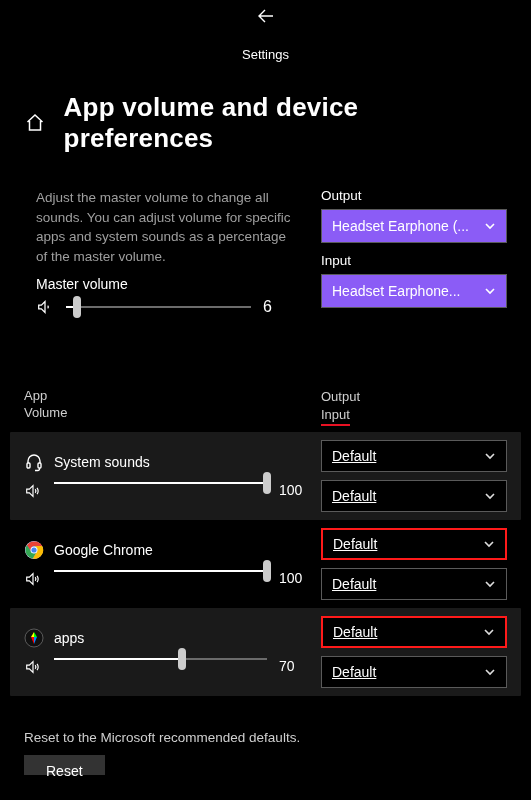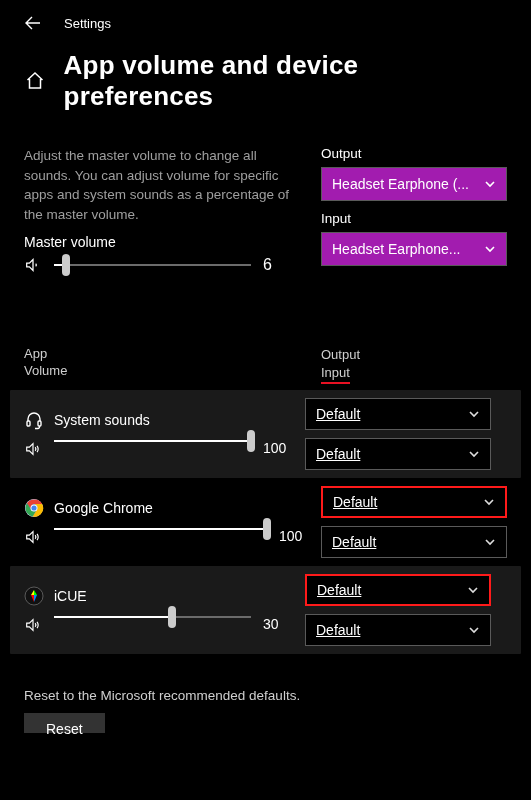--- a/index.html
+++ b/index.html
@@ -6,34 +6,34 @@
   html, body {
     margin: 0; padding: 0;
     background: #000;
     color: #fff;
     font-family: "Segoe UI", -apple-system, Arial, sans-serif;
     font-size: 14px;
     width: 531px; height: 800px;
     overflow: hidden;
   }
   .win { width: 531px; height: 800px; position: relative; padding: 0 24px 20px 24px; }
-  .topbar { display:flex; align-items:center; gap:22px; padding-top:14px; padding-bottom:8px; }
+  .topbar { display:flex; align-items:center; gap:22px; padding-top:7px; padding-bottom:8px;flex-direction:column; }
   .back-btn { width:18px; height:18px; display:flex; align-items:center; justify-content:center; cursor:pointer; }
   .app-title { font-size:13px; color:#fff; font-weight:400; }
-  .header { display:flex; align-items:center; gap:18px; margin-top:10px; margin-bottom:34px; }
+  .header { display:flex; align-items:center; gap:18px; margin-top:22px; margin-bottom:34px; }
   .home-btn { width:22px; height:22px; display:flex; align-items:center; justify-content:center; cursor:pointer; }
   .page-title { font-size:26px; font-weight:600; letter-spacing:0.2px; }
   .columns { display:flex; gap:28px; }
-  .left-col { flex:1; min-width:0; }
+  .left-col { flex:1; min-width:0;margin-left:12px; }
   .right-col { width:186px; flex:none; }
   .desc { color:#9f9f9f; font-size:13.5px; line-height:1.45; margin-bottom:10px; }
   .label { color:#fff; font-size:14px; margin-bottom:6px; }
   .label.small { font-size:13.5px; }
   .dropdown {
-    width:100%; height:34px; border:1px solid #5a5a5a; background:#a21caf;
+    width:100%; height:34px; border:1px solid #5a5a5a; background:#8b5cf6;
     display:flex; align-items:center; justify-content:space-between;
     padding:0 10px; cursor:pointer; margin-bottom:10px;
   }
   .dropdown .text { white-space:nowrap; overflow:hidden; text-overflow:ellipsis; }
   .chevron { flex:none; margin-left:6px; }
   .master-row { display:flex; align-items:center; gap:12px; margin-top:6px; }
   .speaker-ico { width:18px; flex:none; }
   .slider-track {
     position:relative; flex:1; height:2px; background:#6b6b6b;
   }
@@ -44,21 +44,21 @@
   }
   .slider-val { width:30px; font-size:16px; }
   .app-header-row { display:flex; margin-top:72px; margin-bottom:6px; }
   .app-header-left { flex:1; color:#cfcfcf; font-size:13px; line-height:1.3; }
   .app-header-right { width:186px; flex:none; color:#cfcfcf; font-size:13px; line-height:1.35; }
   .red-under { display:inline-block; border-bottom:2px solid #e81123; padding-bottom:1px; }
   .app-row {
     height:88px; display:flex; align-items:stretch; gap:12px;
     padding:8px 0; position:relative;
   }
-  .app-row.alt { background:#1a1a1a; margin-left:-14px; margin-right:-14px; padding-left:14px; padding-right:30px; border-radius:1px; }
+  .app-row.alt { background:#1a1a1a; margin-left:-14px; margin-right:-14px; padding-left:14px; padding-right:14px; border-radius:1px; }
   .app-left { flex:1; display:flex; flex-direction:column; justify-content:center; gap:10px; }
   .app-name-row { display:flex; align-items:center; gap:10px; }
   .app-icon { width:20px; height:20px; flex:none; display:flex; align-items:center; justify-content:center; }
   .app-name { font-size:14px; }
   .app-vol-row { display:flex; align-items:flex-start; gap:12px; }
   .app-right { width:186px; flex:none; display:flex; flex-direction:column; justify-content:center; gap:8px; }
   .app-dropdown {
     height:34px; border:1px solid #5a5a5a; background:#000;
     display:flex; align-items:center; justify-content:space-between;
     padding:0 10px; cursor:pointer;text-decoration:underline;
@@ -249,35 +249,35 @@
           <div class="app-name-row">
             <span class="app-icon">
               <svg width="20" height="20" viewBox="0 0 20 20">
                 <circle cx="10" cy="10" r="9" fill="#111" stroke="#888" stroke-width="0.6"></circle>
                 <path fill="#ff0" d="M10 4 L10 9 L7 9 Z"></path>
                 <path fill="#0f0" d="M10 4 L10 9 L13 9 Z"></path>
                 <path fill="#f00" d="M7 9 L10 16 L10 9 Z"></path>
                 <path fill="#08f" d="M13 9 L10 16 L10 9 Z"></path>
               </svg>
             </span>
-            <span class="app-name">iCUE</span>
+            <span class="app-name">apps</span>
           </div>
           <div class="app-vol-row">
             <span class="speaker-ico">
               <svg width="18" height="18" viewBox="0 0 20 20" fill="none" stroke="#fff" stroke-width="1.3">
                 <path d="M3 8 H6 L10 4 V16 L6 12 H3 Z"></path>
                 <path d="M12.5 8 Q14 10 12.5 12"></path>
                 <path d="M14.5 6.5 Q17 10 14.5 13.5"></path>
               </svg>
             </span>
             <div class="slider-track">
               <div class="slider-fill" style="width:60%"></div>
               <div class="slider-thumb" style="left:60%"></div>
             </div>
-            <div class="slider-val" style="font-size:14px">30</div>
+            <div class="slider-val" style="font-size:14px">70</div>
           </div>
         </div>
         <div class="app-right">
           <div class="app-dropdown hl">
             <span>Default</span>
             <span class="chevron">
               <svg width="12" height="12" viewBox="0 0 12 12" fill="none" stroke="#ddd" stroke-width="1.6">
                 <path d="M2 4 L6 8 L10 4"></path>
               </svg>
             </span>

